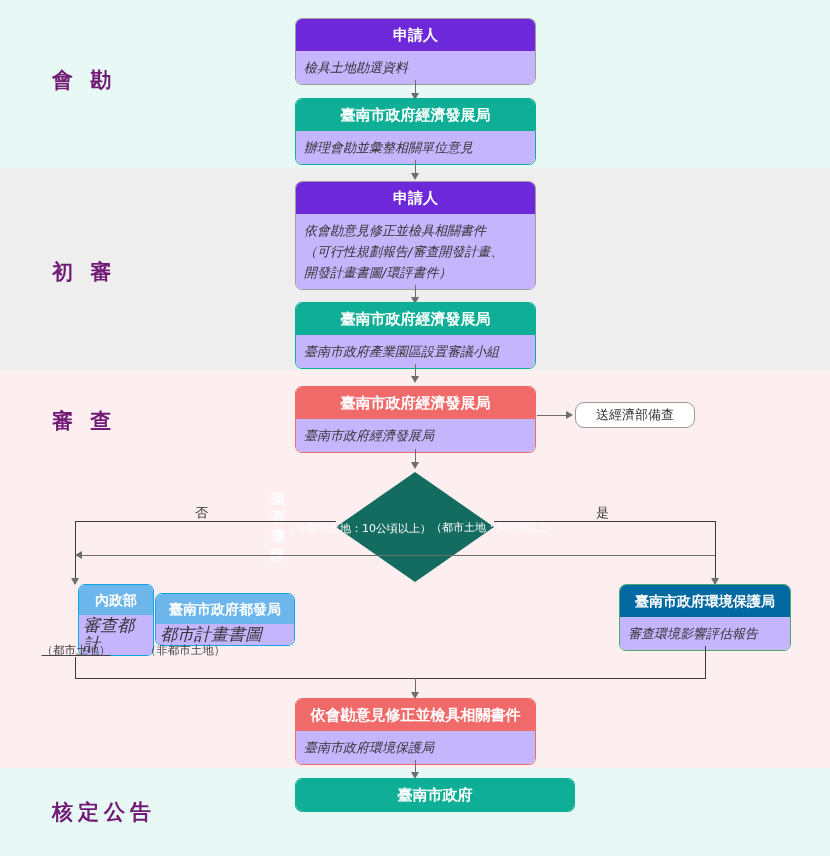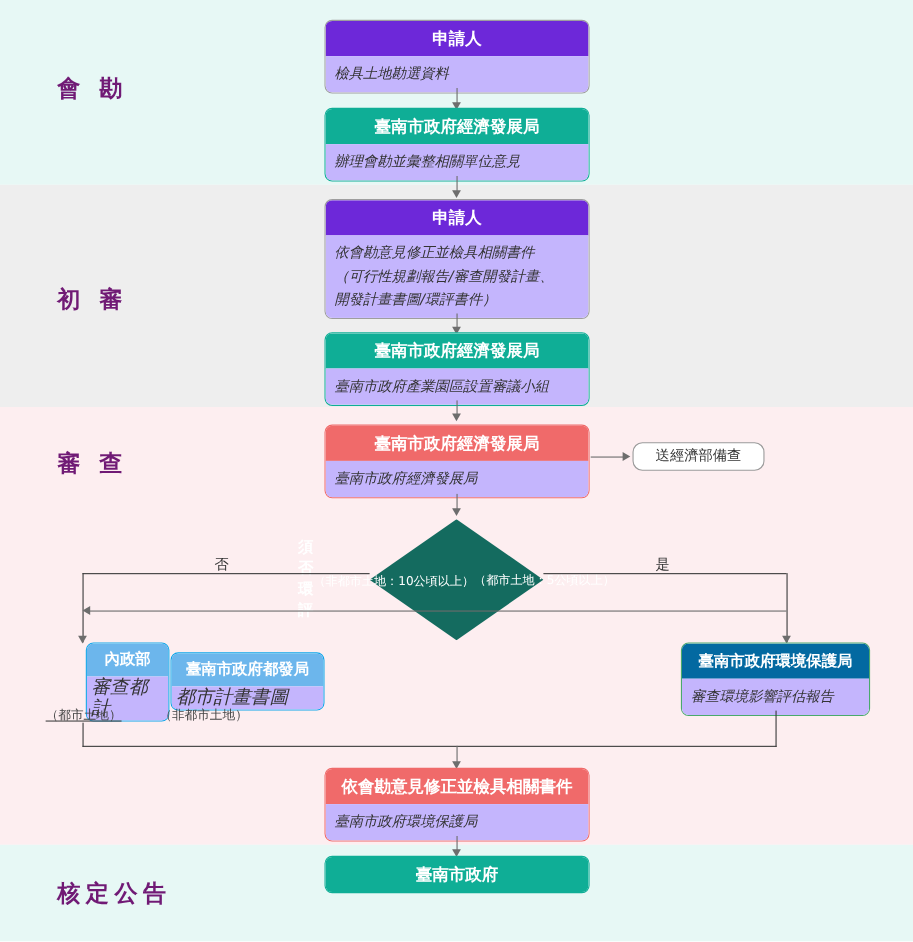--- a/index.html
+++ b/index.html
@@ -248,17 +248,17 @@
   <div class="arrow-d" style="left:411px;top:692px;"></div>
 
   <div class="node c-red" style="left:295px;top:698px;width:241px;">
     <div class="hd">依會勘意見修正並檢具相關書件</div>
     <div class="bd">臺南市政府環境保護局</div>
   </div>
 
   <div class="ln ln-v" style="left:415px;top:760px;height:14px;"></div>
   <div class="arrow-d" style="left:411px;top:772px;"></div>
 
-  <div class="node c-teal" style="left:295px;top:778px;width:241px;">
+  <div class="node c-teal" style="left:295px;top:778px;width:280px;">
     <div class="hd">臺南市政府</div>
   </div>
 
 </div>
 
 </body></html>

